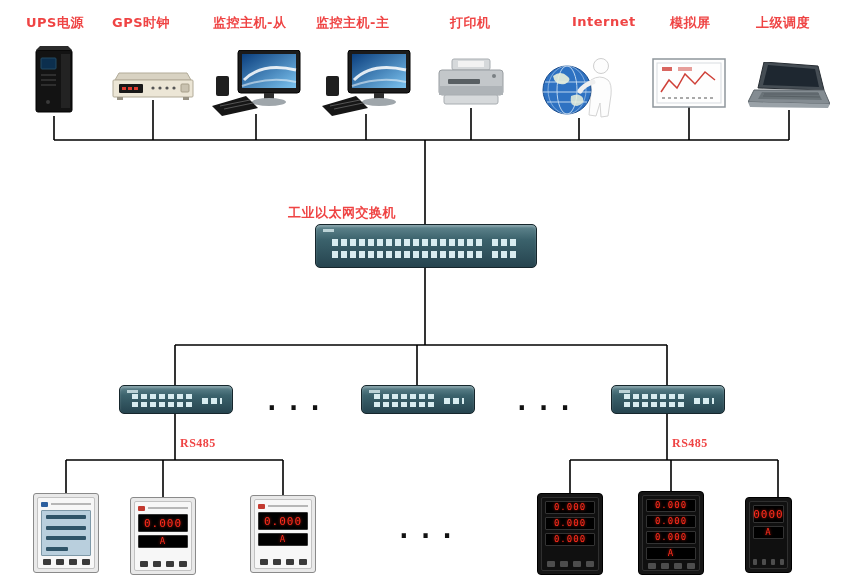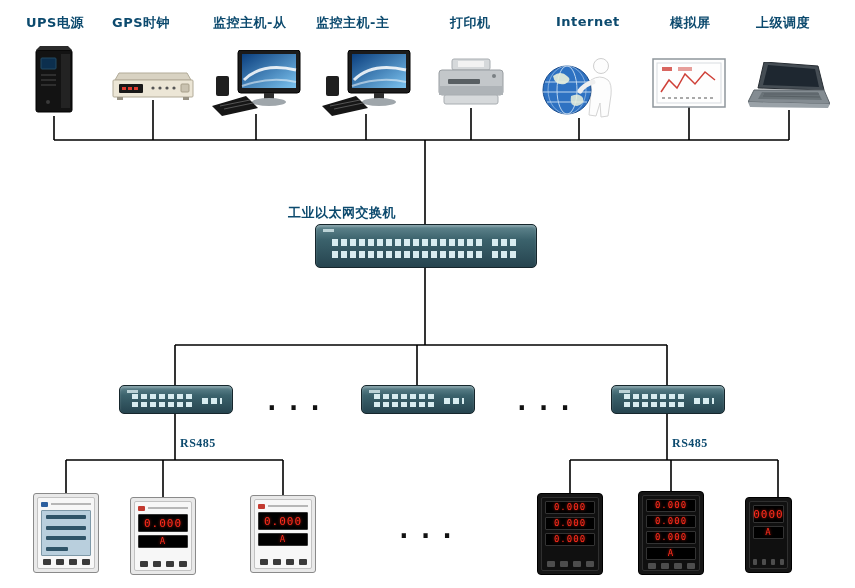--- a/index.html
+++ b/index.html
@@ -1,20 +1,20 @@
 <!DOCTYPE html>
 <html><head>
 <meta charset="utf-8">
 <style>
   html,body{margin:0;padding:0;background:#fff;}
   .canvas{position:relative;width:855px;height:588px;background:#fff;overflow:hidden;
           font-family:"DejaVu Sans","Liberation Sans",sans-serif;}
   .wires{position:absolute;left:0;top:0;width:855px;height:588px;}
   .wires line{stroke:#000;stroke-width:1.6;}
-  .lbl{position:absolute;font-size:13px;font-weight:600;color:#0c4a6e;white-space:nowrap;letter-spacing:.5px;}
+  .lbl{position:absolute;font-size:13px;font-weight:600;color:#ef4444;white-space:nowrap;letter-spacing:.5px;}
   .lbl.small{font-size:12px;font-weight:600;font-family:Liberation Serif, serif;}
   .dev{position:absolute;}
   .dots{position:absolute;font-size:26px;font-weight:bold;letter-spacing:6px;color:#111;
         font-family:"DejaVu Sans Mono",monospace;line-height:10px;}
 
   
   .switch{position:absolute;border:1px solid #16262c;border-radius:5px;
           background:linear-gradient(180deg,#628790 0%,#3b626c 35%,#26444f 100%);
           box-shadow:inset 0 2px 2px rgba(255,255,255,.25);}
   .ports{position:absolute;height:7px;
@@ -86,21 +86,21 @@
     <line x1="570" y1="460" x2="570" y2="493"></line>
     <line x1="671" y1="460" x2="671" y2="491"></line>
     <line x1="778" y1="460" x2="778" y2="497"></line>
   </svg>
 
   <div class="lbl" style="left:26px;top:14px">UPS电源</div>
   <div class="lbl" style="left:112px;top:14px">GPS时钟</div>
   <div class="lbl" style="left:213px;top:14px">监控主机-从</div>
   <div class="lbl" style="left:316px;top:14px">监控主机-主</div>
   <div class="lbl" style="left:450px;top:14px">打印机</div>
-  <div class="lbl" style="left:556px;top:14px">Internet</div>
+  <div class="lbl" style="left:572px;top:14px">Internet</div>
   <div class="lbl" style="left:670px;top:14px">模拟屏</div>
   <div class="lbl" style="left:756px;top:14px">上级调度</div>
 
   <div class="dev" style="left:28px;top:46px">
     <svg width="52" height="70" viewBox="0 0 52 70">
       <rect x="8" y="4" width="36" height="62" rx="2" fill="#131313" stroke="#000"></rect>
       <polygon points="8,4 44,4 40,0 12,0" fill="#2c2c2c"></polygon>
       <rect x="33" y="8" width="9" height="54" fill="#232323"></rect>
       <rect x="13" y="12" width="15" height="11" rx="1" fill="#0c2f4e" stroke="#234a63"></rect>
       <rect x="13" y="28" width="15" height="2" fill="#2e2e2e"></rect>

